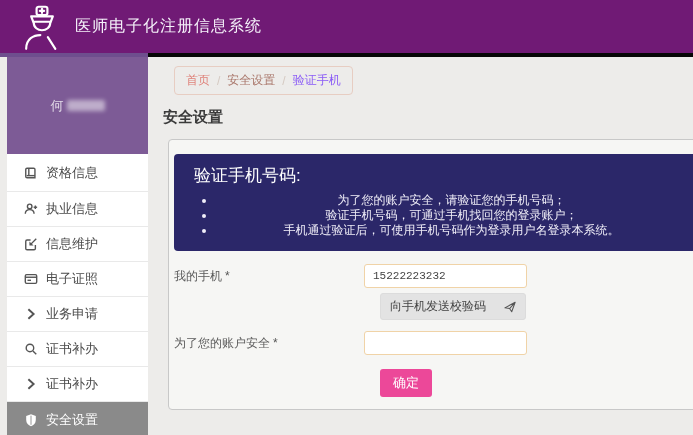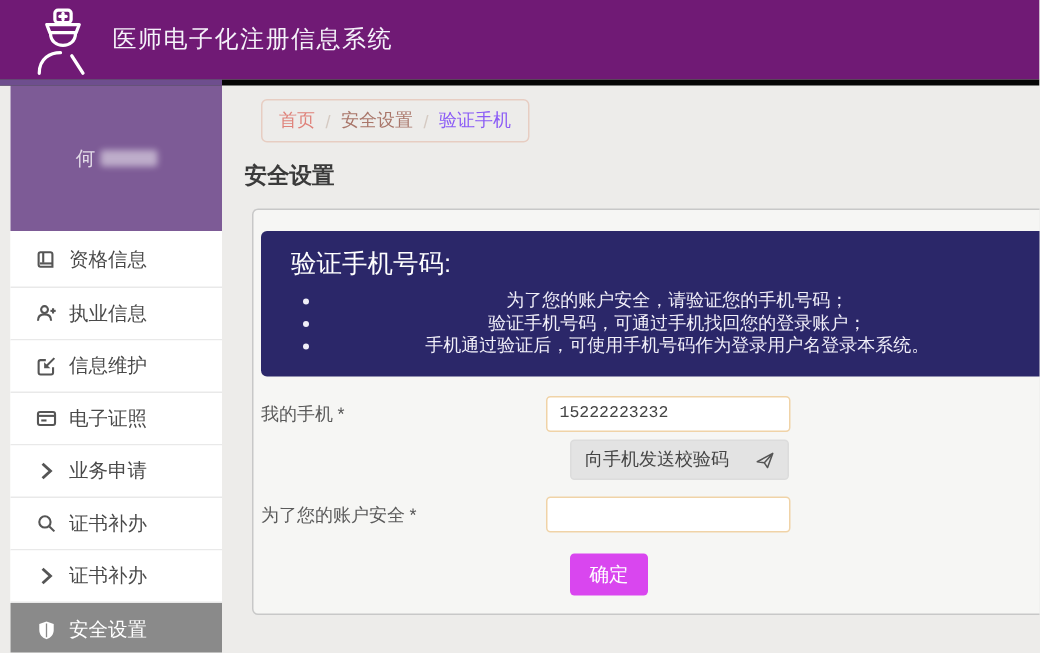--- a/index.html
+++ b/index.html
@@ -91,21 +91,21 @@
   }
   .offset-row { margin-left: 206px; margin-top: 5px; }
   .send-btn {
     background: #e3e3e3; border: 1px solid #dcdcdc; border-radius: 3px;
     font-size: 12px; color: #444; padding: 4px 9px;
     display: inline-flex; align-items: center; gap: 18px; cursor: pointer;
     font-family: "Liberation Sans", "DejaVu Sans", sans-serif;
   }
   .send-btn svg { width: 12px; height: 12px; }
   .submit-btn {
-    background: #d946ef; color: #ffffff; border: none; border-radius: 3px;
+    background: #ec4899; color: #ffffff; border: none; border-radius: 3px;
     font-size: 13px; padding: 5px 13px; cursor: pointer; margin-top: 9px;
     font-family: "Liberation Sans", "DejaVu Sans", sans-serif;
   }
 </style>
 </head>
 <body>
 
 <div class="header">
   <svg class="logo" viewBox="0 0 48 54">
     <g stroke="#ffffff" stroke-width="2.6" fill="none" stroke-linecap="round" stroke-linejoin="round">

